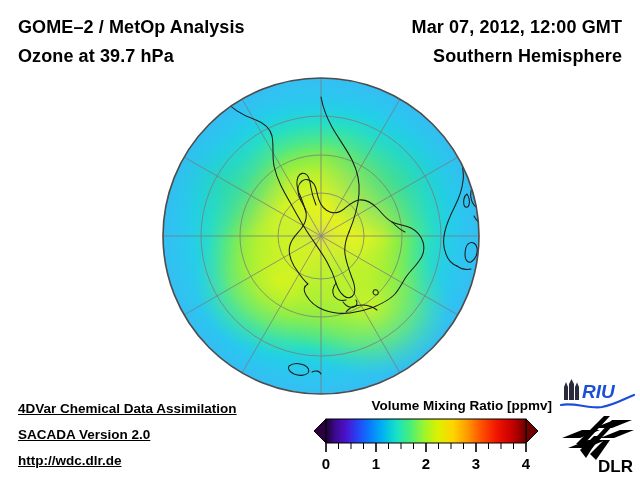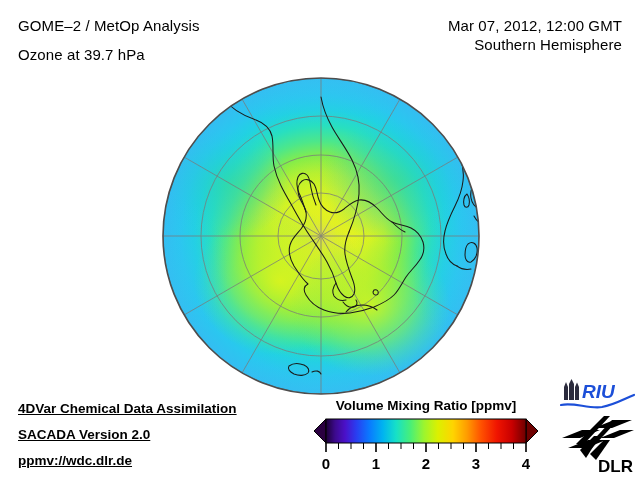--- a/index.html
+++ b/index.html
@@ -3,36 +3,36 @@
 <meta charset="utf-8">
 <title>GOME-2 / MetOp Analysis</title>
 <style>
   html,body{margin:0;padding:0;background:#ffffff;}
   body{
     width:640px;height:480px;position:relative;overflow:hidden;
     font-family:"Liberation Sans", sans-serif;
     color:#000;
     -webkit-font-smoothing:antialiased;
   }
-  .hdr{position:absolute;font-weight:normal;font-size:15px;letter-spacing:.1px;white-space:nowrap;}
+  .hdr{position:absolute;font-weight:bold;font-size:18px;letter-spacing:.1px;white-space:nowrap;}
   #title-line1{left:18px;top:17px;}
   #title-line2{left:18px;top:46px;}
   #date-line{right:18px;top:17px;text-align:left;}
-  #hemi-line{right:18px;top:36px;text-align:right;}
+  #hemi-line{right:18px;top:46px;text-align:right;}
 
   #globe-wrap{position:absolute;left:160px;top:76px;width:322px;height:322px;}
   #globe-svg{display:block;width:322px;height:322px;}
 
   .foot{position:absolute;left:18px;font-weight:bold;font-size:13.5px;white-space:nowrap;text-decoration:underline;}
   #foot-1{top:401px;}
   #foot-2{top:427px;}
   #foot-3{top:453px;}
 
   #cbar-block{position:absolute;left:300px;top:398px;width:252px;height:76px;}
-  #cbar-title{position:absolute;left:0;top:0;width:252px;text-align:center;
+  #cbar-title{position:absolute;left:0;top:0;width:252px;text-align:right;
     font-weight:bold;font-size:13.5px;white-space:nowrap;}
   #cbar-svg{position:absolute;left:0;top:18px;}
   .cbtick{font-weight:bold;font-size:15px;}
 
   #logos{position:absolute;left:552px;top:376px;width:88px;height:106px;}
   #riu-svg{position:absolute;left:6px;top:2px;}
   #dlr-svg{position:absolute;left:8px;top:38px;}
 </style>
 </head>
 <body>
@@ -174,21 +174,21 @@
       <path d="M206,314 C210,312 215,312 218,314"></path>
     </g>
   </g>
 
   <circle cx="161" cy="160" r="158" fill="none" stroke="#4d4d4d" stroke-width="1.6"></circle>
 </svg>
 </div>
 
 <div class="foot" id="foot-1">4DVar Chemical Data Assimilation</div>
 <div class="foot" id="foot-2">SACADA Version 2.0</div>
-<div class="foot" id="foot-3">ppmv://wdc.dlr.de</div>
+<div class="foot" id="foot-3">http://wdc.dlr.de</div>
 
 <div id="cbar-block">
   <div id="cbar-title">Volume Mixing Ratio [ppmv]</div>
 
   <svg id="cbar-svg" width="252" height="58" viewBox="0 0 252 58" xmlns="http://www.w3.org/2000/svg">
     <defs>
       <linearGradient id="jet" x1="0" y1="0" x2="1" y2="0">
         <stop offset="0.000" stop-color="#1d0036"></stop>
         <stop offset="0.045" stop-color="#3c0a8c"></stop>
         <stop offset="0.095" stop-color="#4b10c8"></stop>

